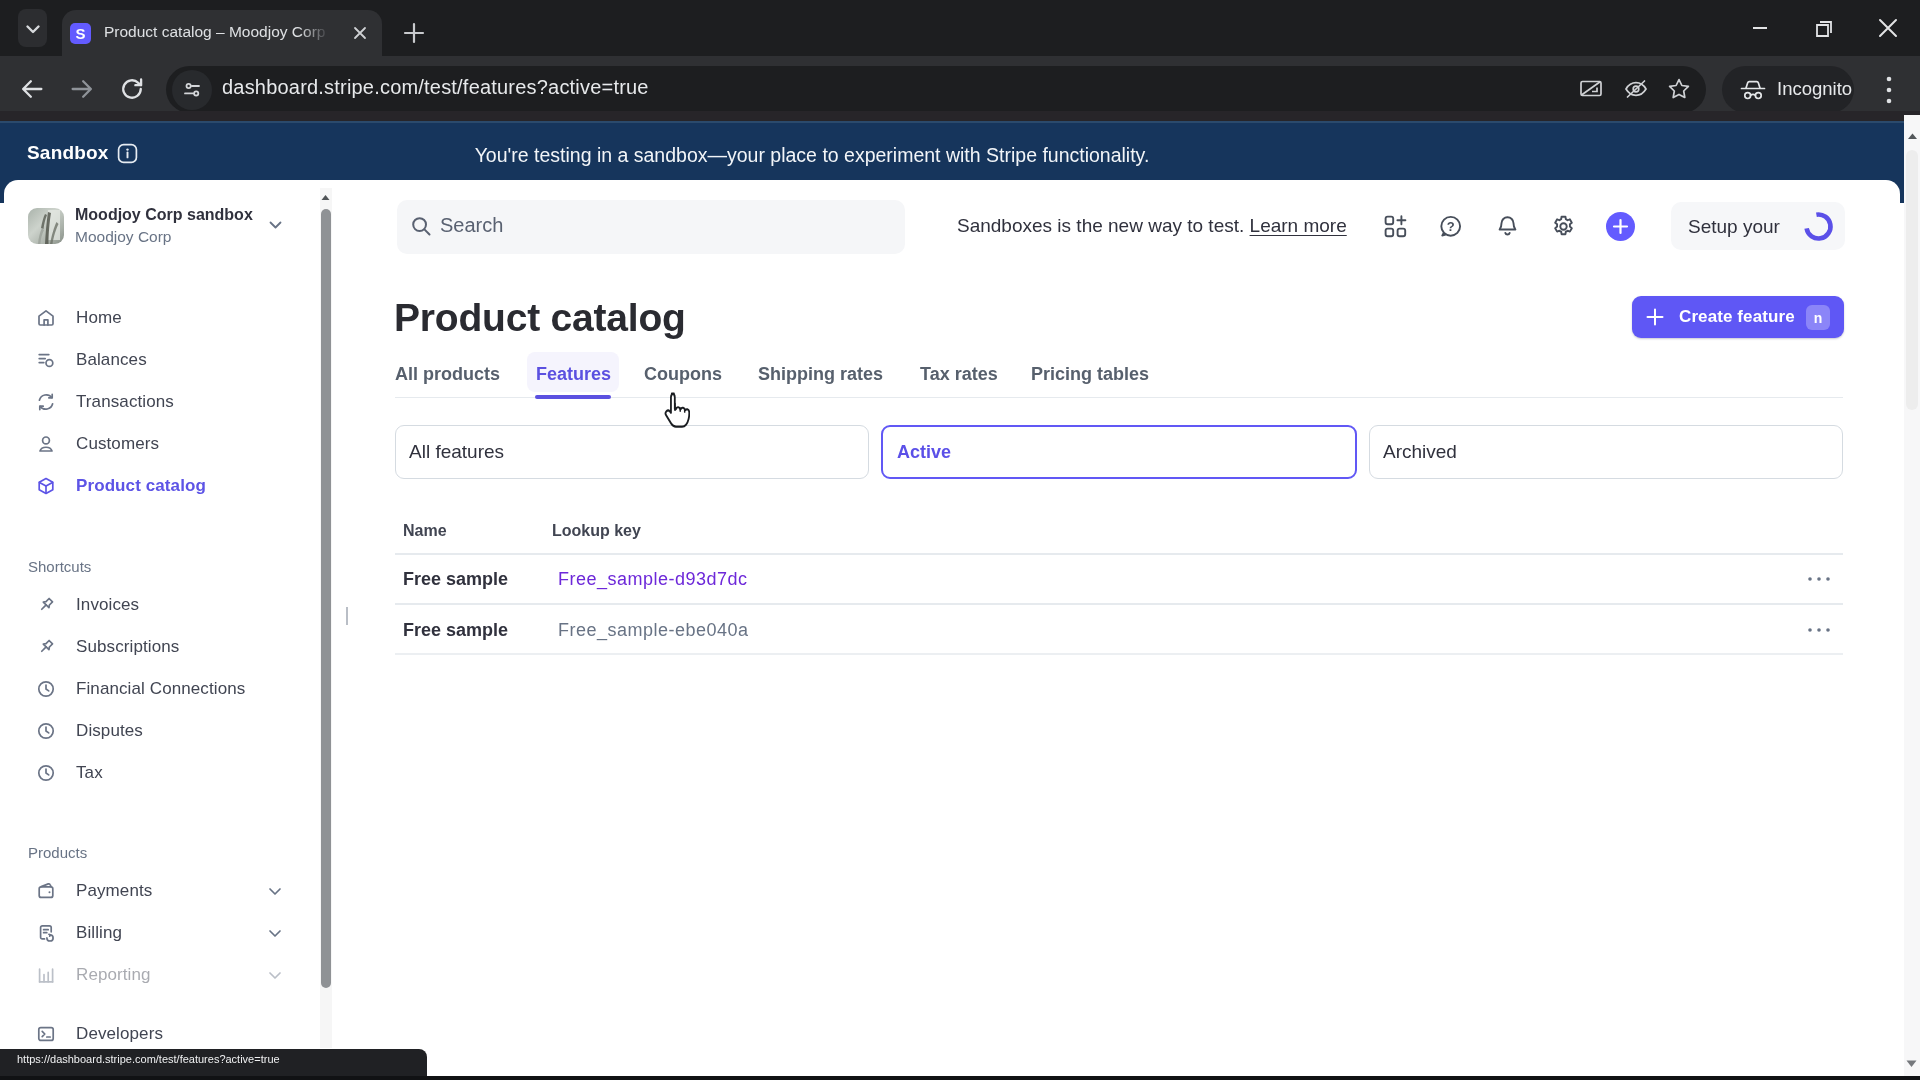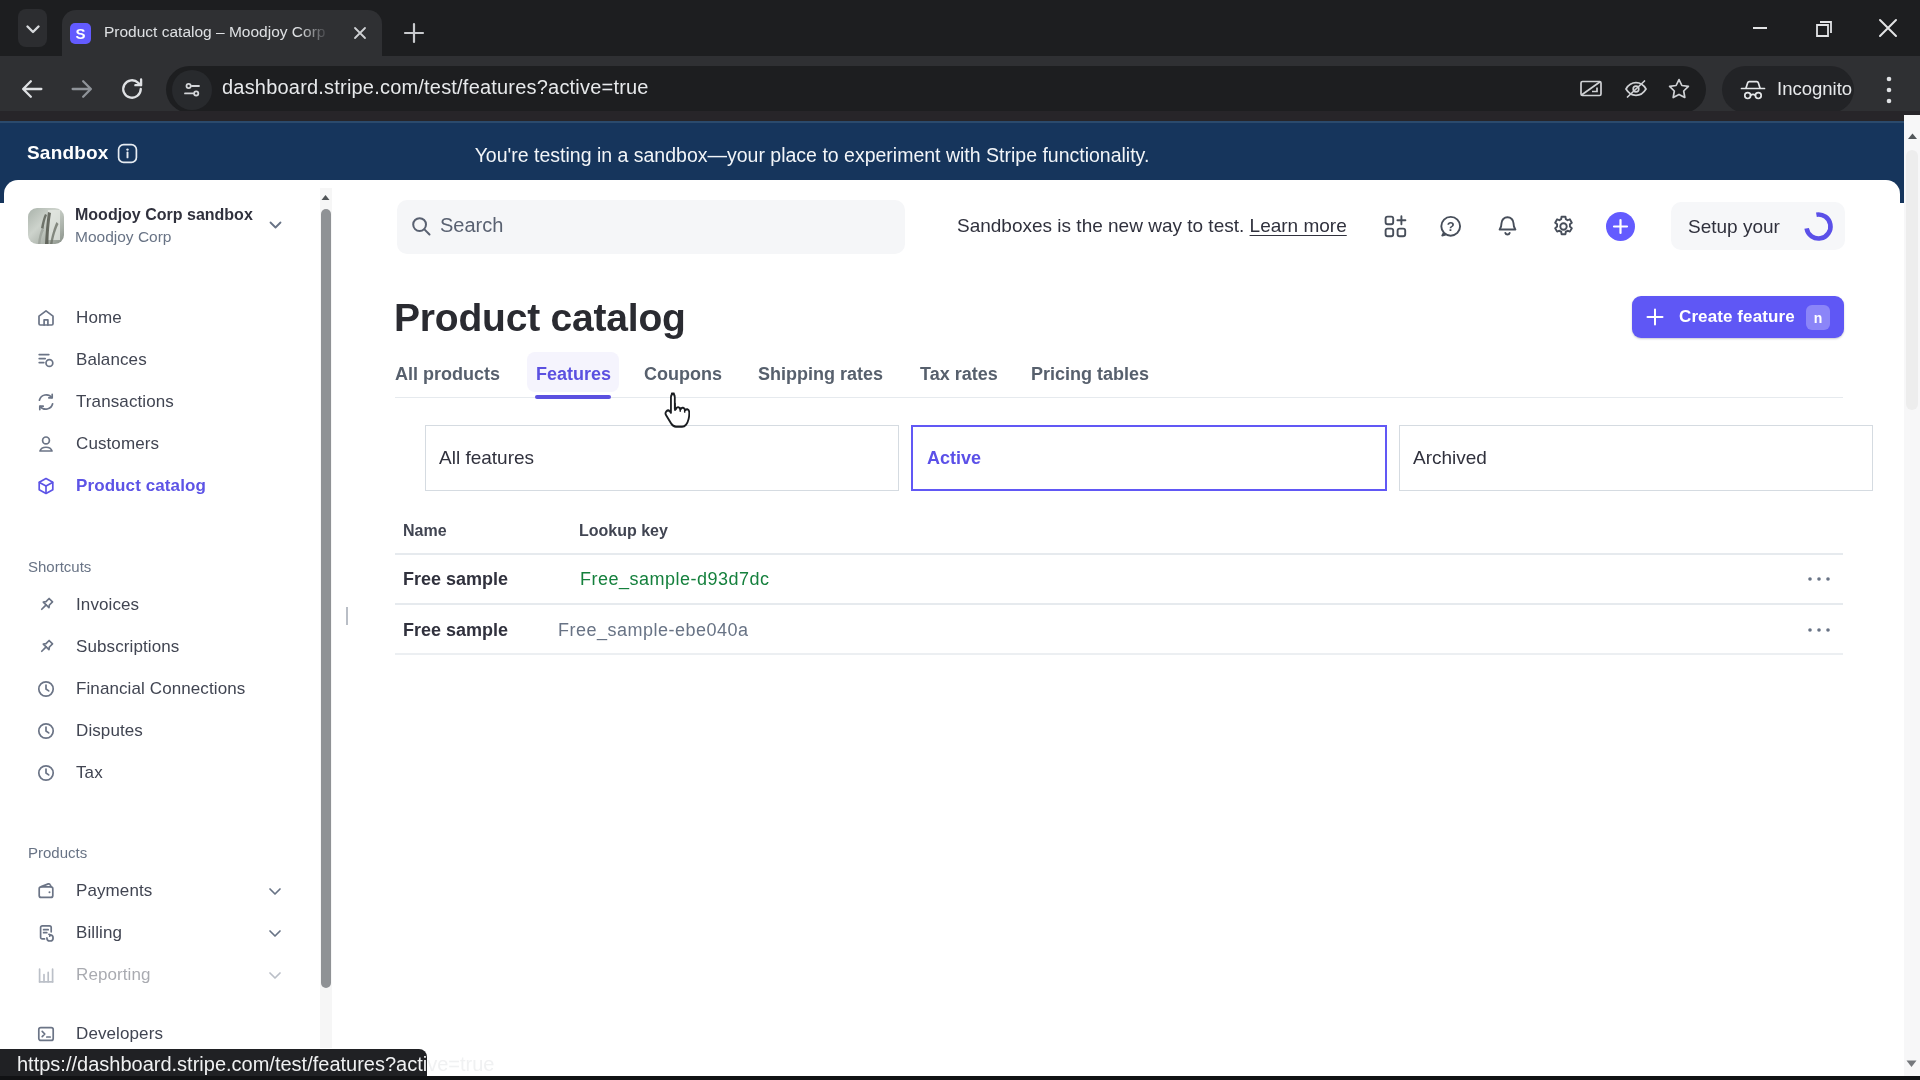--- a/index.html
+++ b/index.html
@@ -7,21 +7,21 @@
   body, .root { font-family:"Liberation Sans", sans-serif; }
   .abs { position:absolute; }
   .flex { display:flex; align-items:center; }
   svg { display:block; }
   .nav { position:absolute; left:36px; height:42px; display:flex; align-items:center; gap:20px; font-size:17px; color:#414552; white-space:nowrap; }
   .nav .t { letter-spacing:.1px; }
   .seclabel { position:absolute; left:28px; font-size:15px; color:#687385; }
   .chev { position:absolute; left:232px; }
   .hicon { position:absolute; top:214px; }
   .tabitem { position:absolute; top:356px; height:36px; display:flex; align-items:center; font-size:18px; font-weight:bold; color:#57606d; }
-  .fbtn { position:absolute; top:425px; height:66px; background:#fff; border:1px solid #d5dbe1; border-radius:0; display:flex; align-items:center; font-size:19px; color:#30313d; padding-left:13px;margin-left:30px; }
+  .fbtn { position:absolute; top:425px; height:54px; background:#fff; border:1px solid #d5dbe1; border-radius:9px; display:flex; align-items:center; font-size:19px; color:#30313d; padding-left:13px; }
   .trow { position:absolute; font-size:18px; white-space:nowrap; }
 </style>
 </head>
 <body>
 <div class="root abs" style="width:1920px;height:1080px;background:#fff;overflow:hidden">
 
   <div class="abs" style="left:0;top:0;width:1920px;height:56px;background:#1d1e20"></div>
   <div class="abs" style="left:18px;top:9px;width:29px;height:38px;border-radius:8px;background:#2c2d30"></div>
   <svg class="abs" style="left:23px;top:22px" width="20" height="14" viewBox="0 0 20 14">
       <path d="M4.5 4.5 l5.5 5.5 5.5-5.5" stroke="#d7d9dc" stroke-width="2.4" fill="none" stroke-linecap="round" stroke-linejoin="round"></path>
@@ -358,24 +358,24 @@
   <div class="tabitem" style="left:920px">Tax rates</div>
   <div class="tabitem" style="left:1031px">Pricing tables</div>
   <div class="abs" style="left:395px;top:396.5px;width:1448px;height:1.5px;background:#e6eaee"></div>
   <div class="abs" style="left:535px;top:395px;width:76px;height:3.5px;border-radius:2px;background:#5b50e0"></div>
 
   <div class="fbtn" style="left:395px;width:474px">All features</div>
   <div class="fbtn" style="left:881px;width:476px;border:2px solid #6158f5;color:#5b50e8;font-weight:bold;font-size:18px;padding-left:14px">Active</div>
   <div class="fbtn" style="left:1369px;width:474px">Archived</div>
 
   <div class="trow" style="left:403px;top:522px;font-size:16px;font-weight:bold;color:#414552">Name</div>
-  <div class="trow" style="left:579px;top:522px;font-size:16px;font-weight:bold;color:#414552">Lookup key</div>
+  <div class="trow" style="left:552px;top:522px;font-size:16px;font-weight:bold;color:#414552">Lookup key</div>
   <div class="abs" style="left:395px;top:553px;width:1448px;height:1.5px;background:#e6eaee"></div>
   <div class="trow" style="left:403px;top:569px;font-weight:bold;color:#30313d">Free sample</div>
-  <div class="trow" style="left:580px;top:569px;color:#15803d;letter-spacing:.5px">Free_sample-d93d7dc</div>
+  <div class="trow" style="left:558px;top:569px;color:#6d28d9;letter-spacing:.5px">Free_sample-d93d7dc</div>
   <svg class="abs" style="left:1806px;top:574px" width="26" height="10" viewBox="0 0 26 10">
       <g fill="#687385">
         <circle cx="4" cy="5" r="1.8"></circle>
         <circle cx="13" cy="5" r="1.8"></circle>
         <circle cx="22" cy="5" r="1.8"></circle>
       </g>
     </svg>
   <div class="abs" style="left:395px;top:603px;width:1448px;height:1.5px;background:#e6eaee"></div>
   <div class="trow" style="left:403px;top:620px;font-weight:bold;color:#30313d">Free sample</div>
   <div class="trow" style="left:558px;top:620px;color:#687385;letter-spacing:.5px">Free_sample-ebe040a</div>
@@ -404,17 +404,17 @@
   <div class="abs" style="left:1904px;top:115px;width:16px;height:965px;background:#f7f7f8"></div>
   <svg class="abs" style="left:1906px;top:130px" width="13" height="13" viewBox="0 0 13 13">
       <path d="M2 9 L6.5 3.5 L11 9 Z" fill="#54585b"></path>
     </svg>
   <div class="abs" style="left:1906px;top:150px;width:12px;height:260px;border-radius:6px;background:#ededed"></div>
   <svg class="abs" style="left:1905px;top:1057px" width="13" height="13" viewBox="0 0 13 13">
       <path d="M1.5 3.5 L6.5 10 L11.5 3.5 Z" fill="#75787c"></path>
     </svg>
 
   <div class="abs" style="left:0;top:1049px;width:427px;height:28px;background:#202124;border-radius:0 8px 0 0"></div>
-  <div class="abs" style="left:17px;top:1053px;font-size:20px;color:#f0f1f2">https://dashboard.stripe.com/test/features?active=true</div>
+  <div class="abs" style="left:17px;top:1053px;font-size:11px;color:#f0f1f2">https://dashboard.stripe.com/test/features?active=true</div>
 
   <div class="abs" style="left:0;top:1076px;width:1920px;height:4px;background:#111214"></div>
 
 </div>
 
 </body></html>

